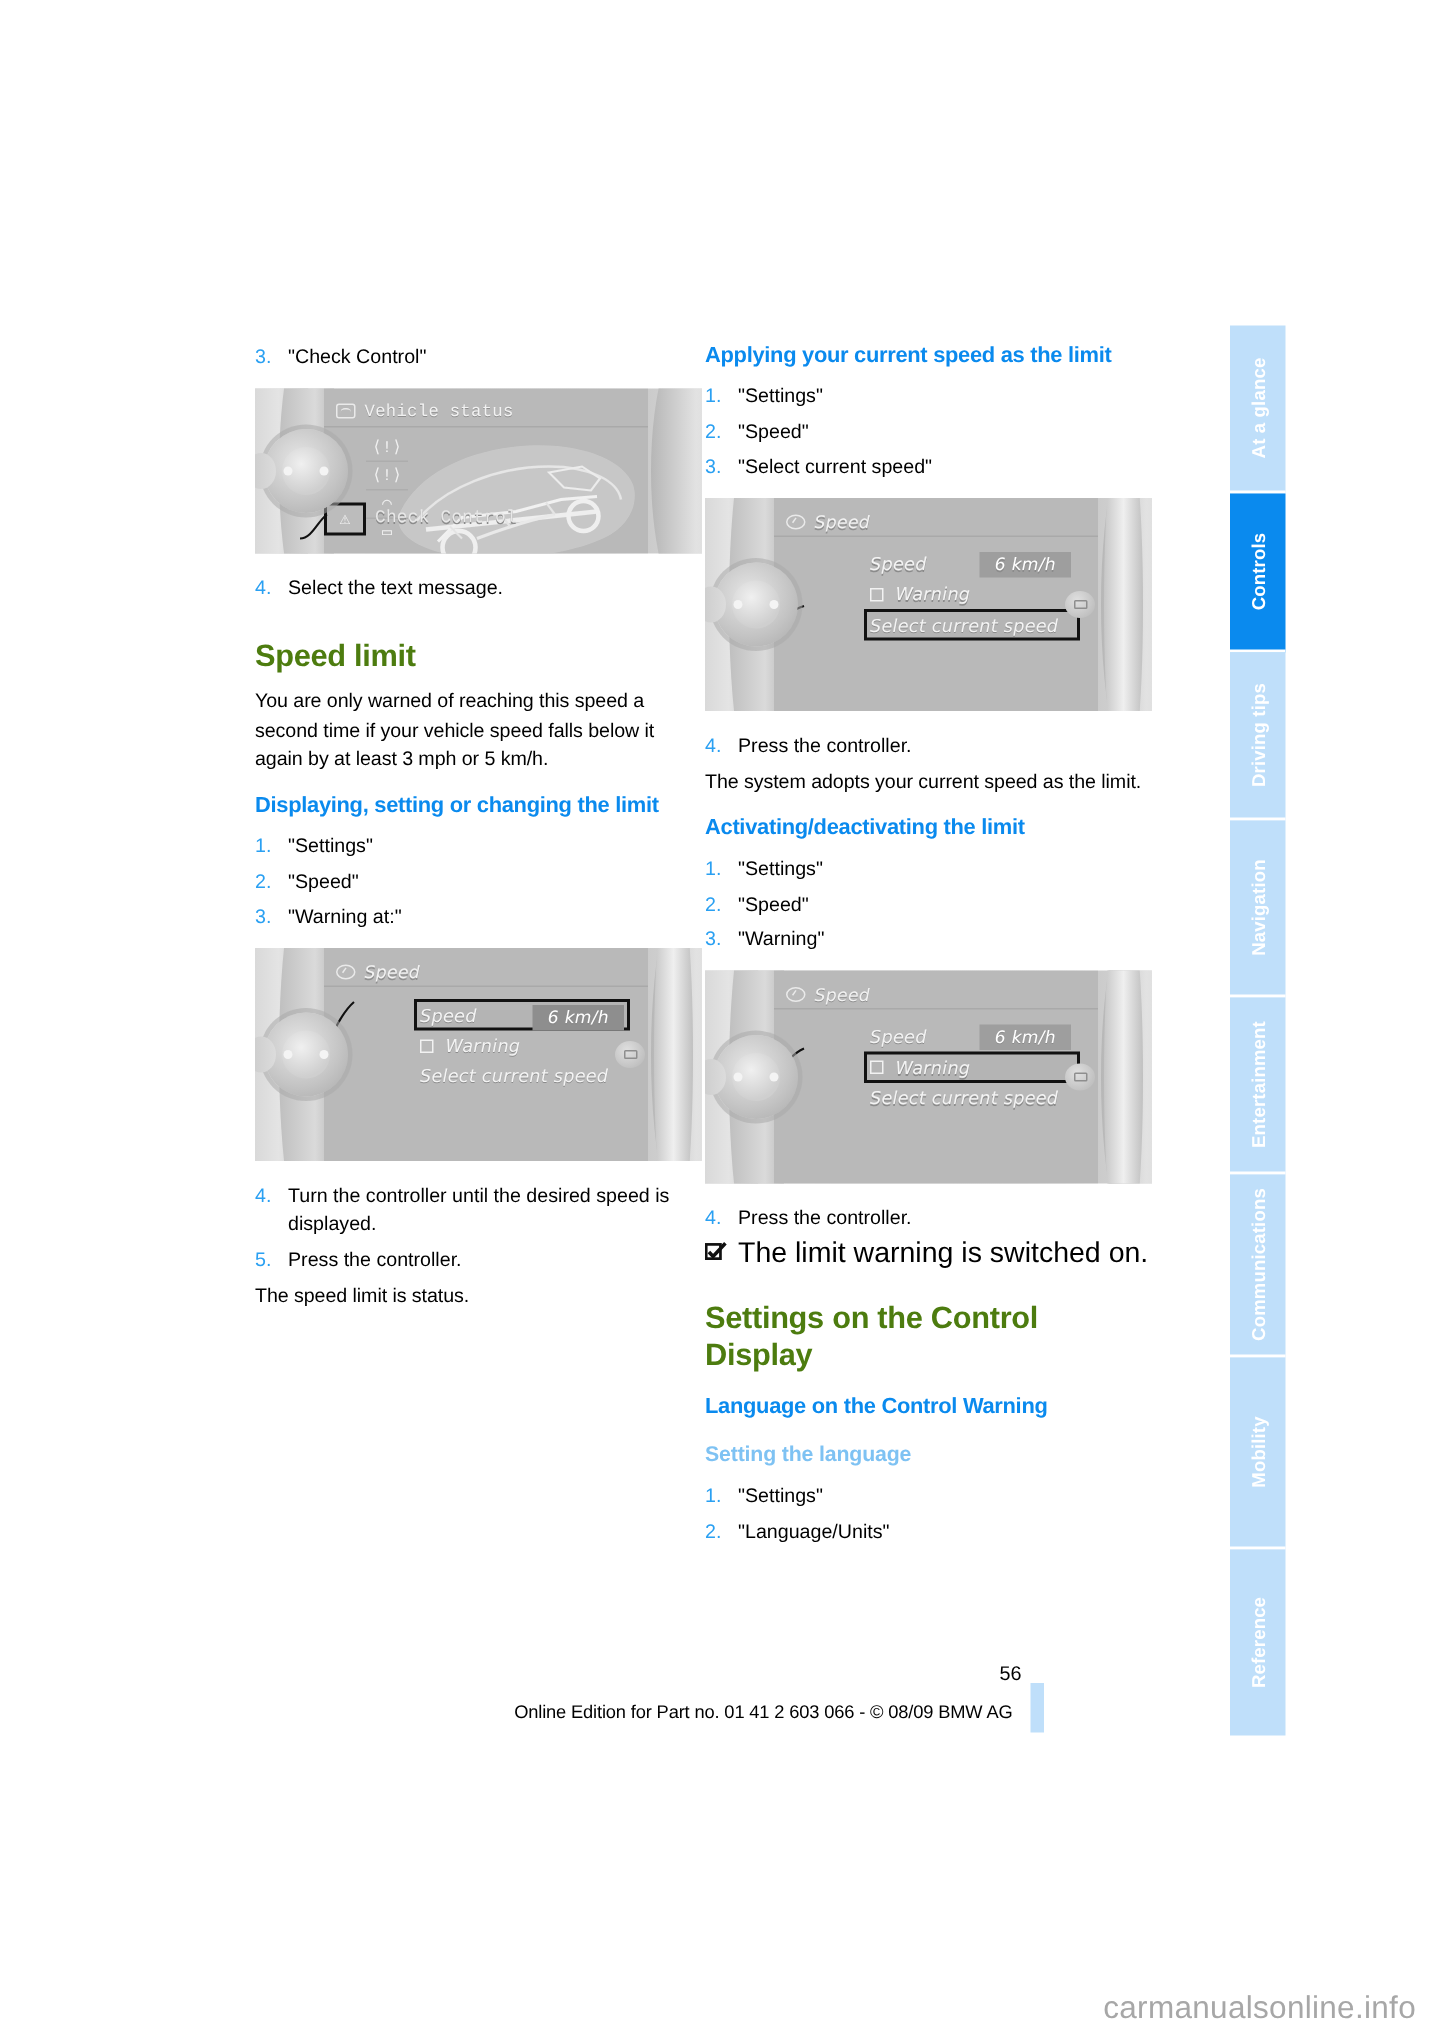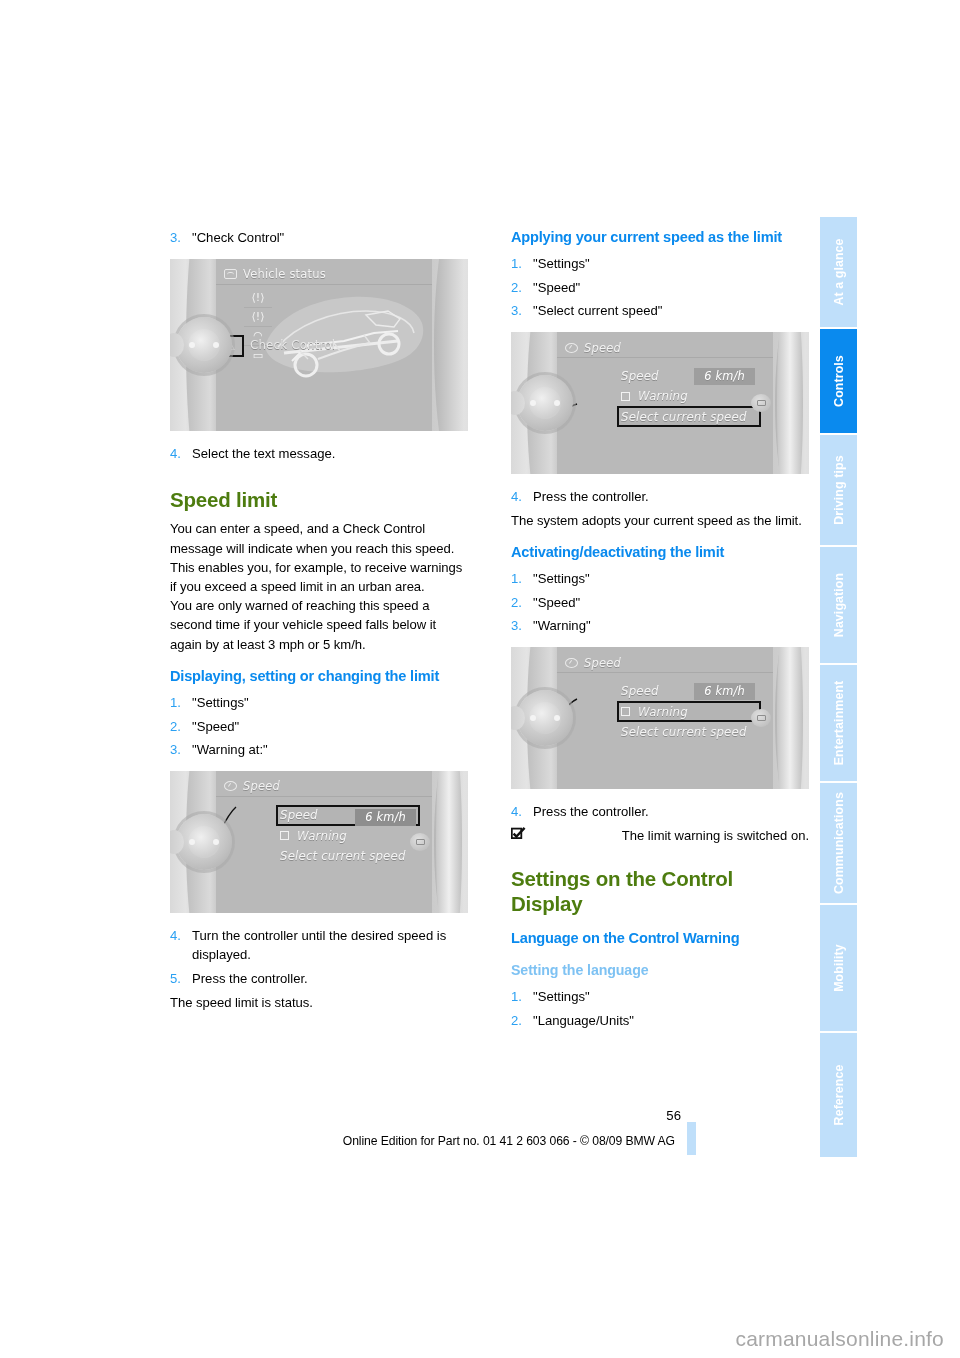--- a/index.html
+++ b/index.html
@@ -11,21 +11,21 @@
   }
   .page { position: relative; width: 960px; height: 1358px; background: #fff; }
 
   
   .col {
     position: absolute;
     top: 228px;
     width: 298px;
   }
   .col-left  { left: 170px; }
-  .col-right { left: 511px; }
+  .col-right { left: 470px; }
 
   
   .body-text {
     font-size: 13.1px;
     line-height: 19.2px;
     color: #000;
     letter-spacing: -0.05px;
   }
   .h1 {
     font-size: 20.5px;
@@ -59,36 +59,36 @@
     color: #000;
     margin-bottom: 4.5px;
   }
   .step-num {
     color: #2aa0f2;
     width: 22px;
     flex: 0 0 22px;
   }
   .step-txt { flex: 1 1 auto; }
 
-  .note { display: flex; font-size: 13px; line-height: 19.2px; justify-content: space-between; }
+  .note { display: flex; font-size: 19px; line-height: 19.2px; }
   .note-icon { flex: 0 0 22px; padding-top: 1px; }
 
   .gap-s  { height: 7px; }
   .gap-m  { height: 13px; }
   .gap-l  { height: 20px; }
 
   
   .figure {
     position: relative;
     width: 298px;
     background: linear-gradient(90deg,#d8d8d8 0%,#c8c8c8 12%,#bdbdbd 30%,#bcbcbc 72%,#cfcfcf 92%,#dedede 100%);
     overflow: hidden;
     font-family: "DejaVu Sans", sans-serif;
   }
-  .fig-tall { height: 172px; }
+  .fig-tall { height: 110px; font-family: Liberation Mono, monospace; }
   .fig-mid  { height: 142px; font-style: italic; }
 
   
   .arc {
     position: absolute; top: -40%; height: 180%;
     border-radius: 50%;
     pointer-events: none;
   }
   .arc-a { left: -14px;  width: 54px;  background: linear-gradient(90deg,#cfcfcf,#e4e4e4 55%,#c2c2c2); }
   .arc-b { left: 16px;   width: 40px;  background: linear-gradient(90deg,#bfbfbf,#dadada 60%,#b4b4b4); }
@@ -335,21 +335,20 @@
       <span class="step-num">4.</span>
       <span class="step-txt">Select the text message.</span>
     </div>
 
     <div class="gap-l"></div>
 
     <h1 class="h1">Speed limit</h1>
 
     <div class="gap-s"></div>
 
-    <p class="body-text">You can enter a speed, and a Check Control message will indicate when you reach this speed. This enables you, for example, to receive warnings if you exceed a speed limit in an urban area.</p>
     <p class="body-text">You are only warned of reaching this speed a second time if your vehicle speed falls below it again by at least 3 mph or 5 km/h.</p>
 
     <div class="gap-m"></div>
 
     <h2 class="h2">Displaying, setting or changing the limit</h2>
 
     <div class="gap-s"></div>
 
     <ol class="steps">
       <li class="step">

